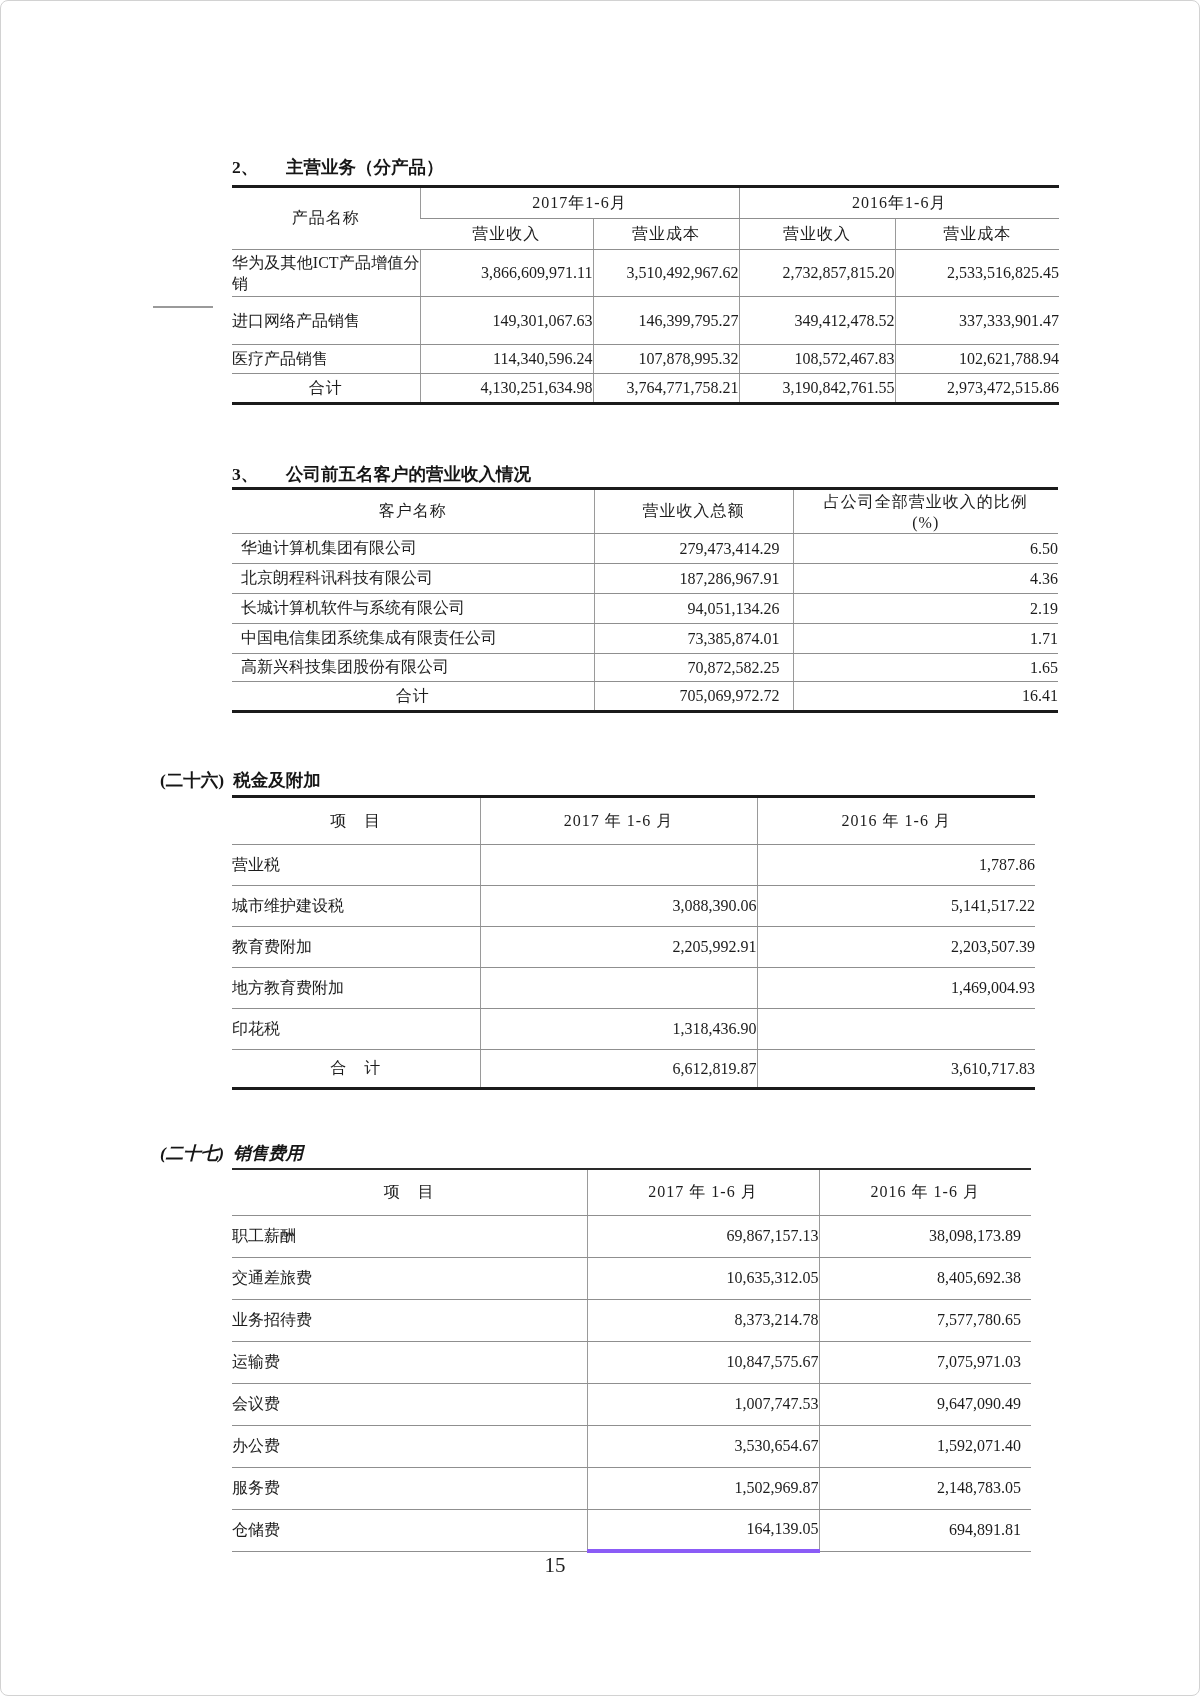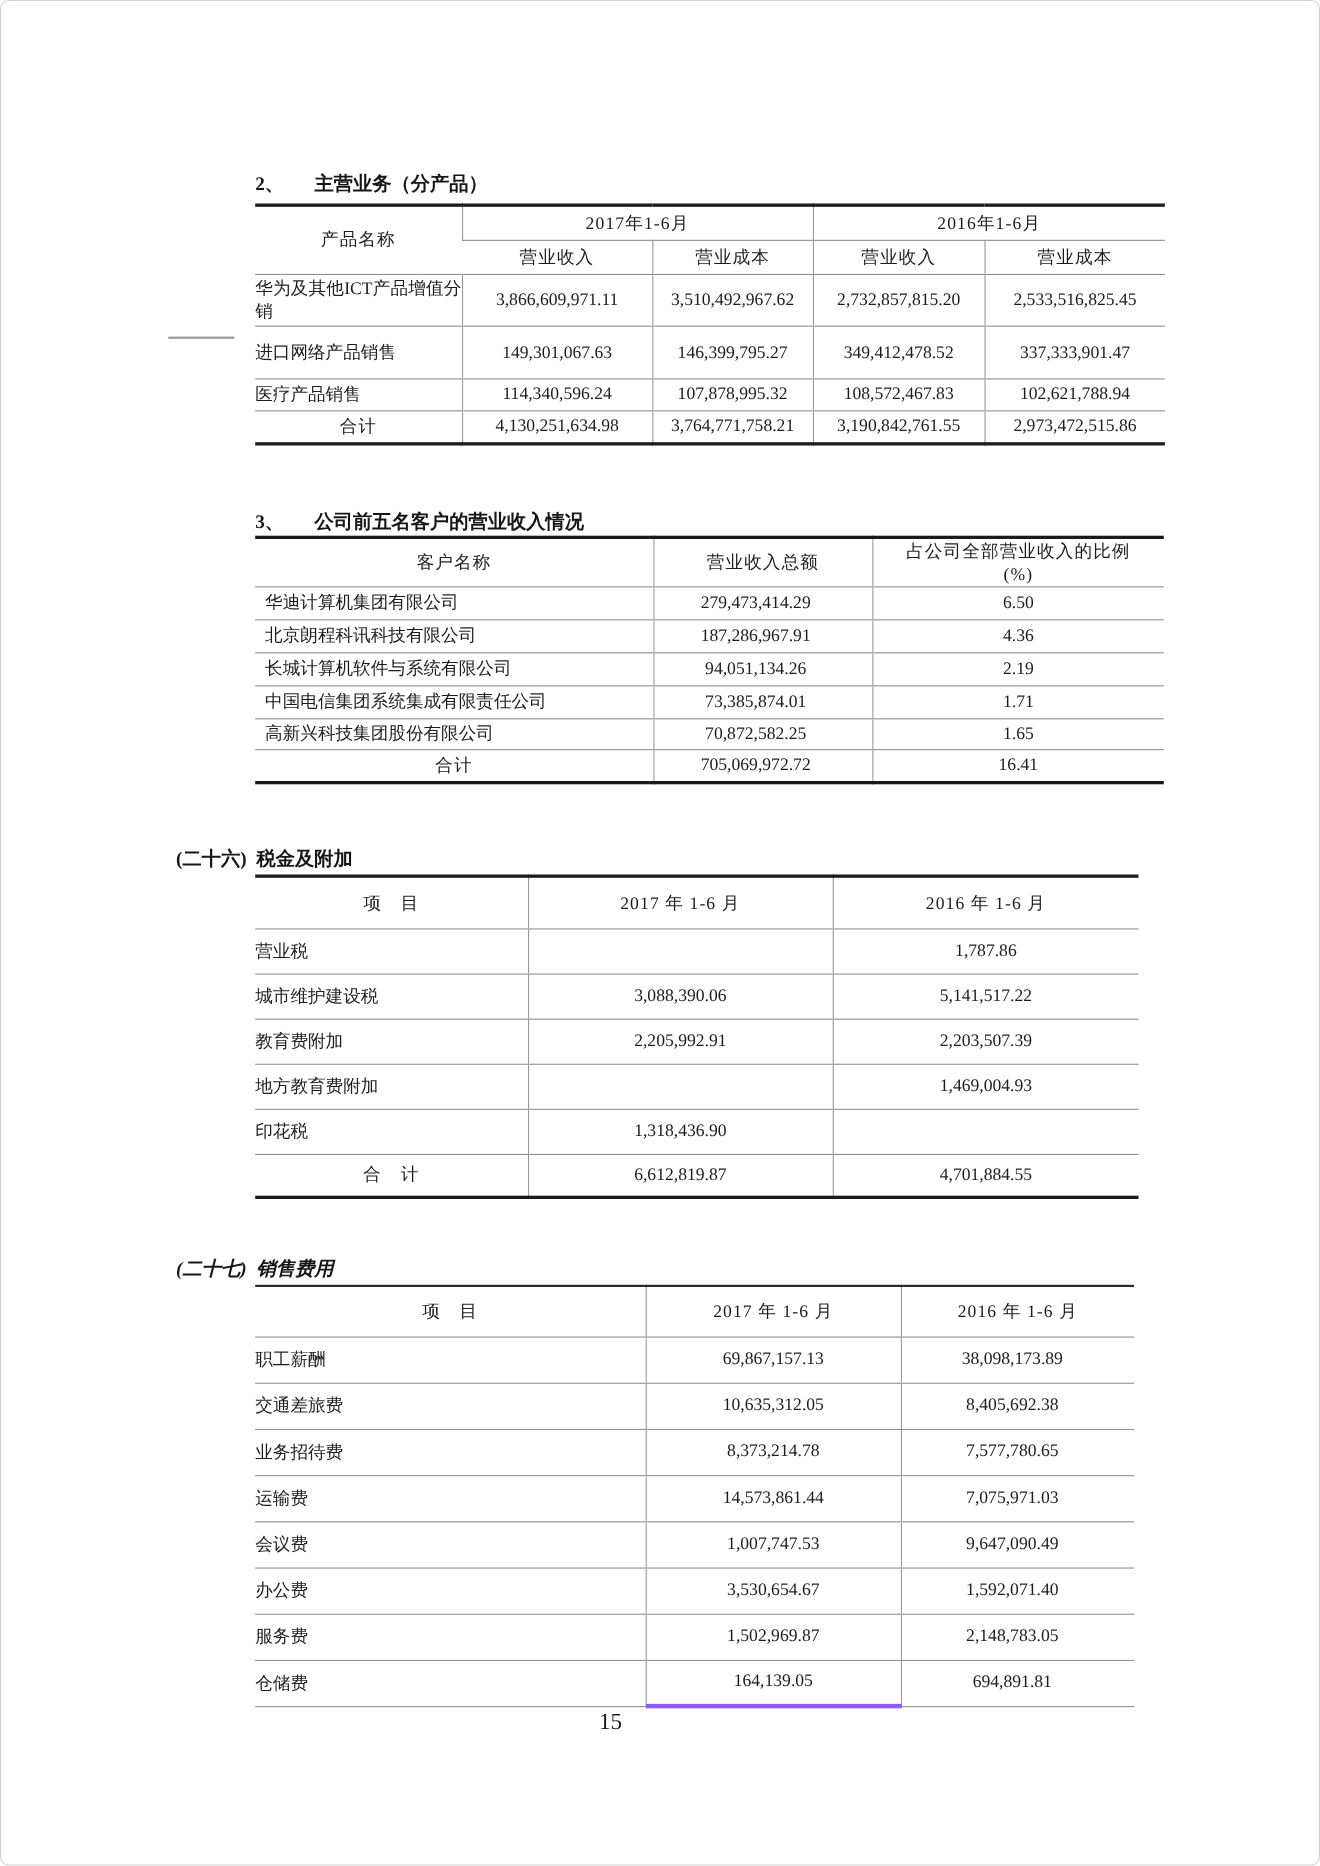--- a/index.html
+++ b/index.html
@@ -48,21 +48,21 @@
     border-left: 1px solid #9a9a9a;
     border-bottom: 1px solid #8f8f8f;
     overflow: hidden;
   }
   table.doc td:first-child, table.doc th:first-child { border-left: none; }
   table.doc tr:last-child td { border-bottom: none; }
   .thick-tb { border-top: 3px solid #1b1b1b; border-bottom: 3px solid #1b1b1b; }
   .thin-b   { border-top: 2px solid #2a2a2a; border-bottom: 1px solid #8f8f8f; }
 
   .c   { text-align: center; letter-spacing: 1px; }
-  .num { text-align: center; padding-right: 11px; font-variant-numeric: tabular-nums; }
+  .num { text-align: right; padding-right: 11px; font-variant-numeric: tabular-nums; }
   .name { text-align: justify; text-justify: inter-character; padding-left: 9px; padding-right: 6px; }
   .name3 { text-align: left; padding-left: 13px; margin-left: 43px; }
   .two-line { line-height: 21px; }
 
   .page-number {
     position: absolute;
     left: 540px; top: 1553px;
     width: 30px; text-align: center;
     font-size: 21px;
   }
@@ -220,21 +220,21 @@
     <td class="num">1,469,004.93</td>
   </tr>
   <tr style="height:41px">
     <td class="name3">印花税</td>
     <td class="num">1,318,436.90</td>
     <td class="num"></td>
   </tr>
   <tr style="height:39px">
     <td class="c">合　计</td>
     <td class="num">6,612,819.87</td>
-    <td class="num">4,701,884.55</td>
+    <td class="num">3,610,717.83</td>
   </tr>
 </tbody>
   </table>
 
 <div class="heading" style="left:160px; top:1141px;font-style:italic;">
   <span class="idx-paren">(二十七)</span>
   <span>销售费用</span>
 </div>
 
 <table class="doc thin-b" style="left:232px; top:1168px; width:799px;">
@@ -259,21 +259,21 @@
     <td class="num">10,635,312.05</td>
     <td class="num" style="padding-right:10px">8,405,692.38</td>
   </tr>
   <tr style="height:42px">
     <td class="name3">业务招待费</td>
     <td class="num">8,373,214.78</td>
     <td class="num" style="padding-right:10px">7,577,780.65</td>
   </tr>
   <tr style="height:42px">
     <td class="name3">运输费</td>
-    <td class="num">14,573,861.44</td>
+    <td class="num">10,847,575.67</td>
     <td class="num" style="padding-right:10px">7,075,971.03</td>
   </tr>
   <tr style="height:42px">
     <td class="name3">会议费</td>
     <td class="num">1,007,747.53</td>
     <td class="num" style="padding-right:10px">9,647,090.49</td>
   </tr>
   <tr style="height:42px">
     <td class="name3">办公费</td>
     <td class="num">3,530,654.67</td>

